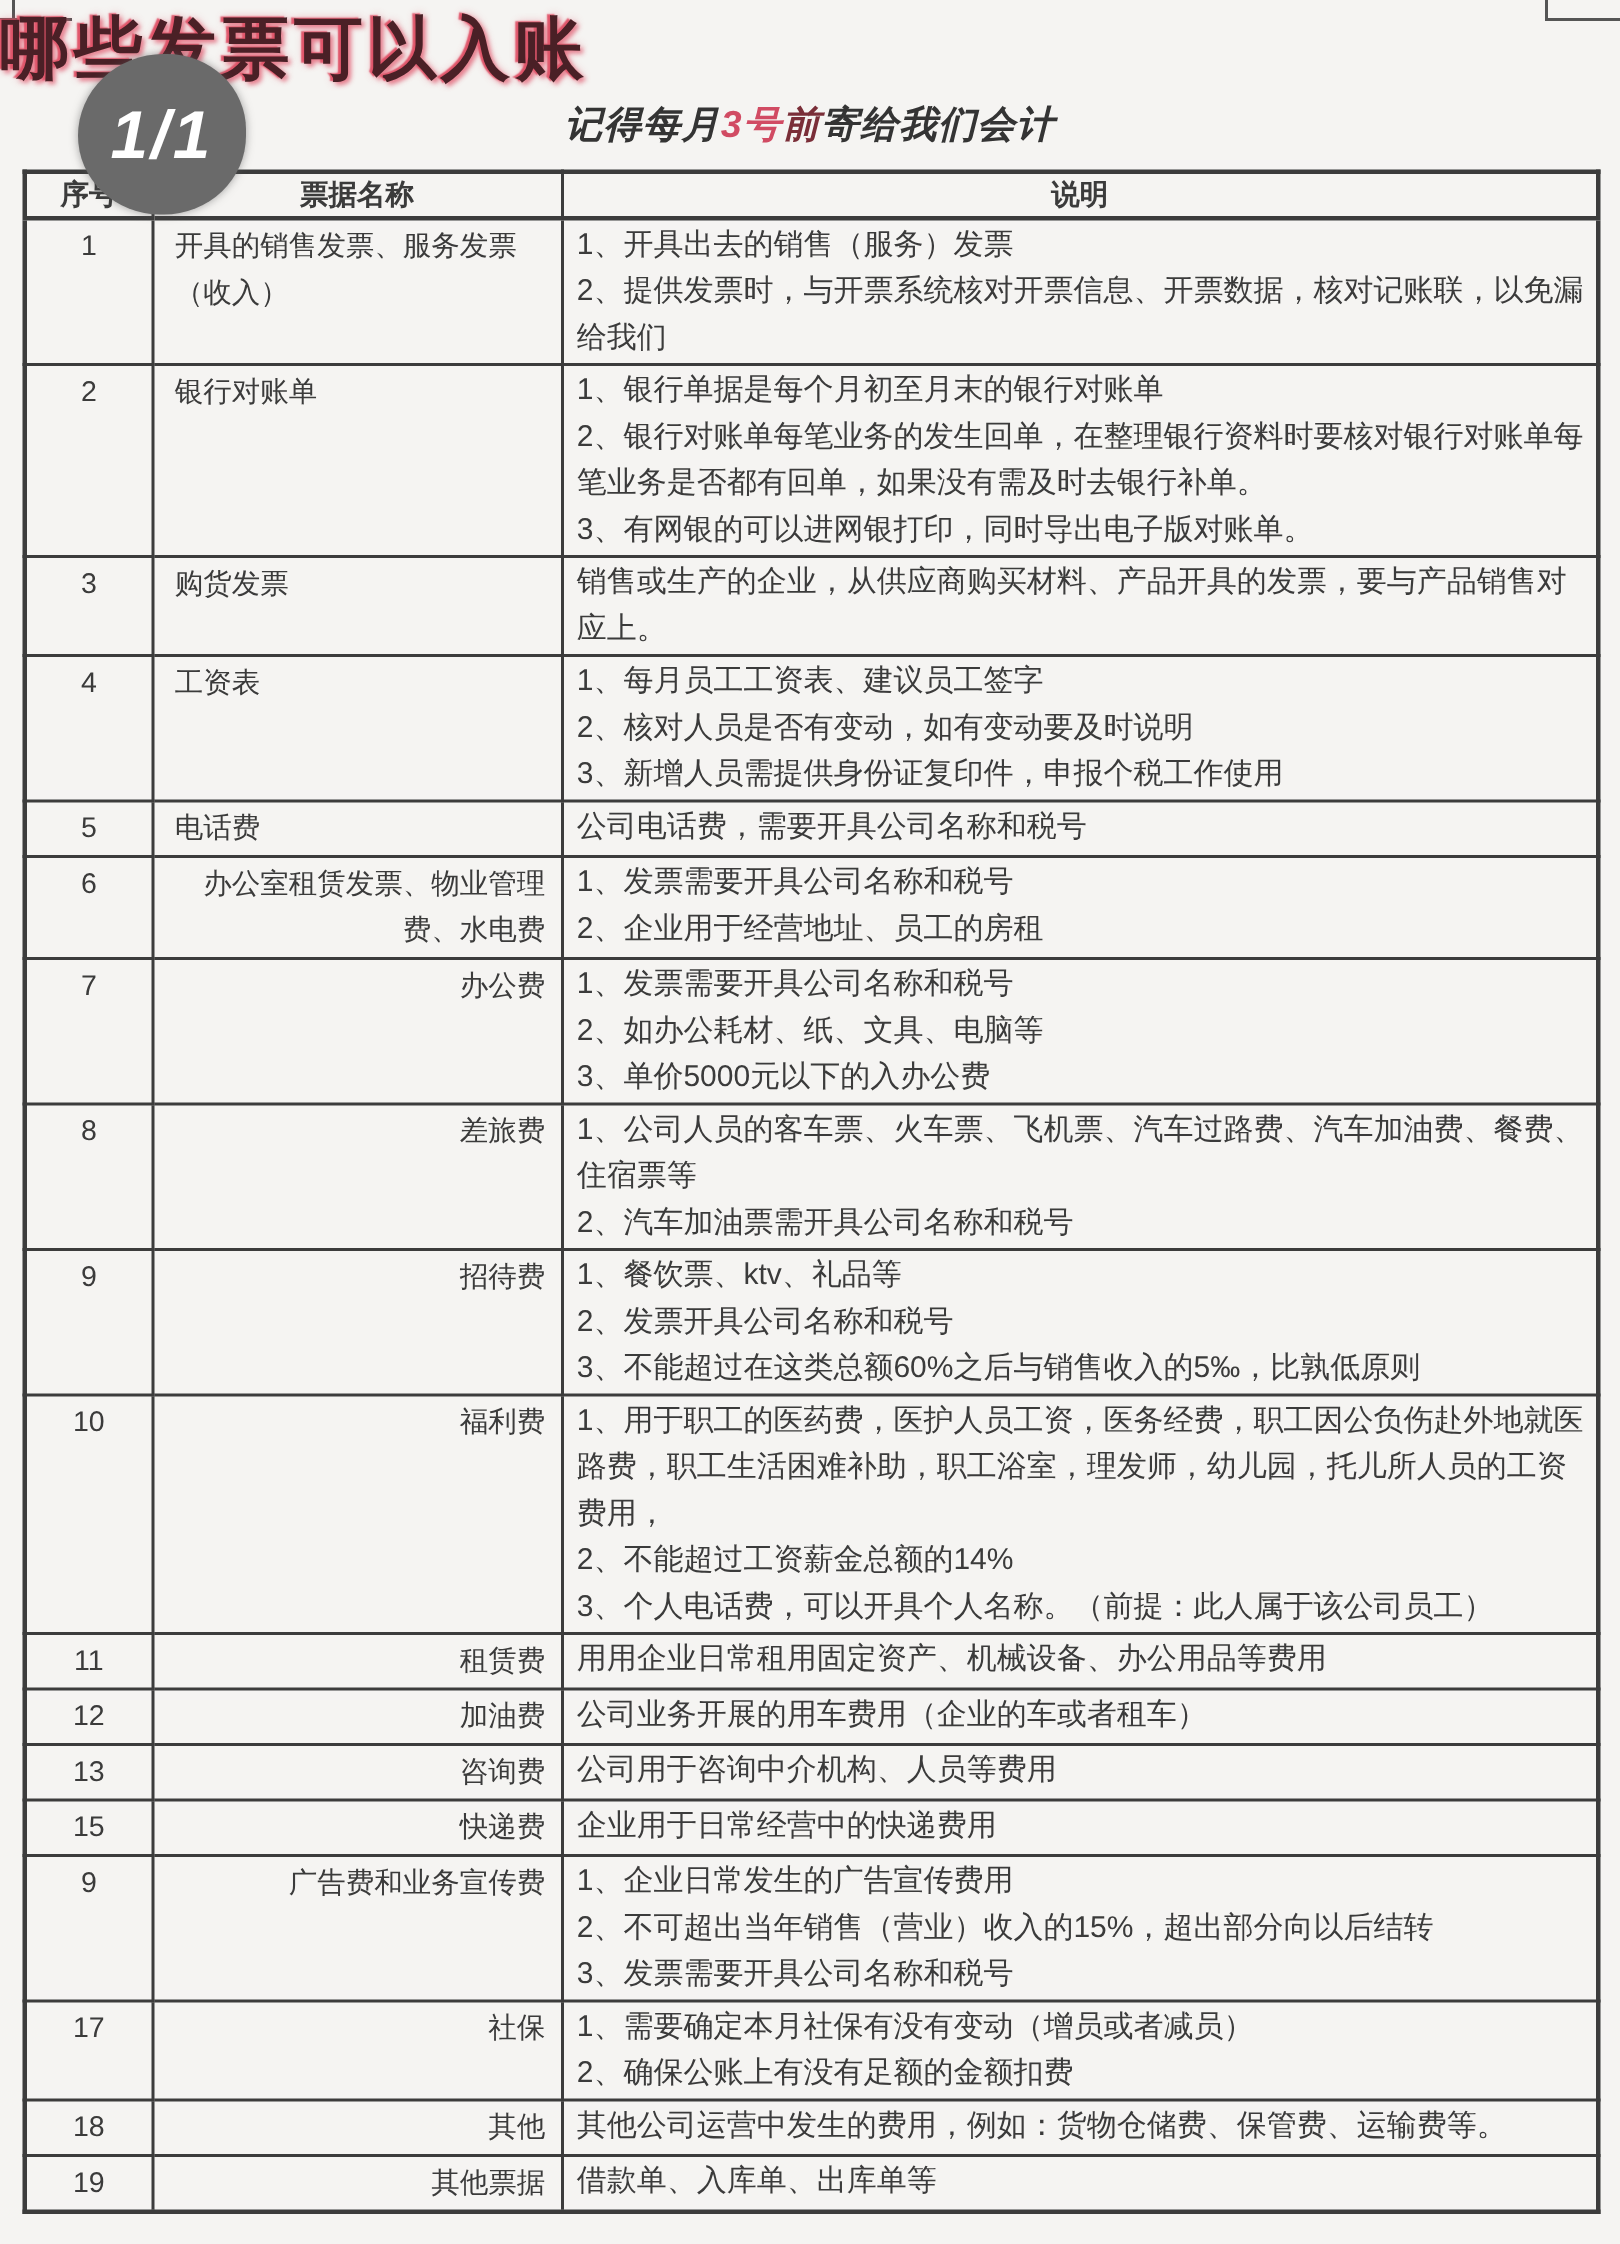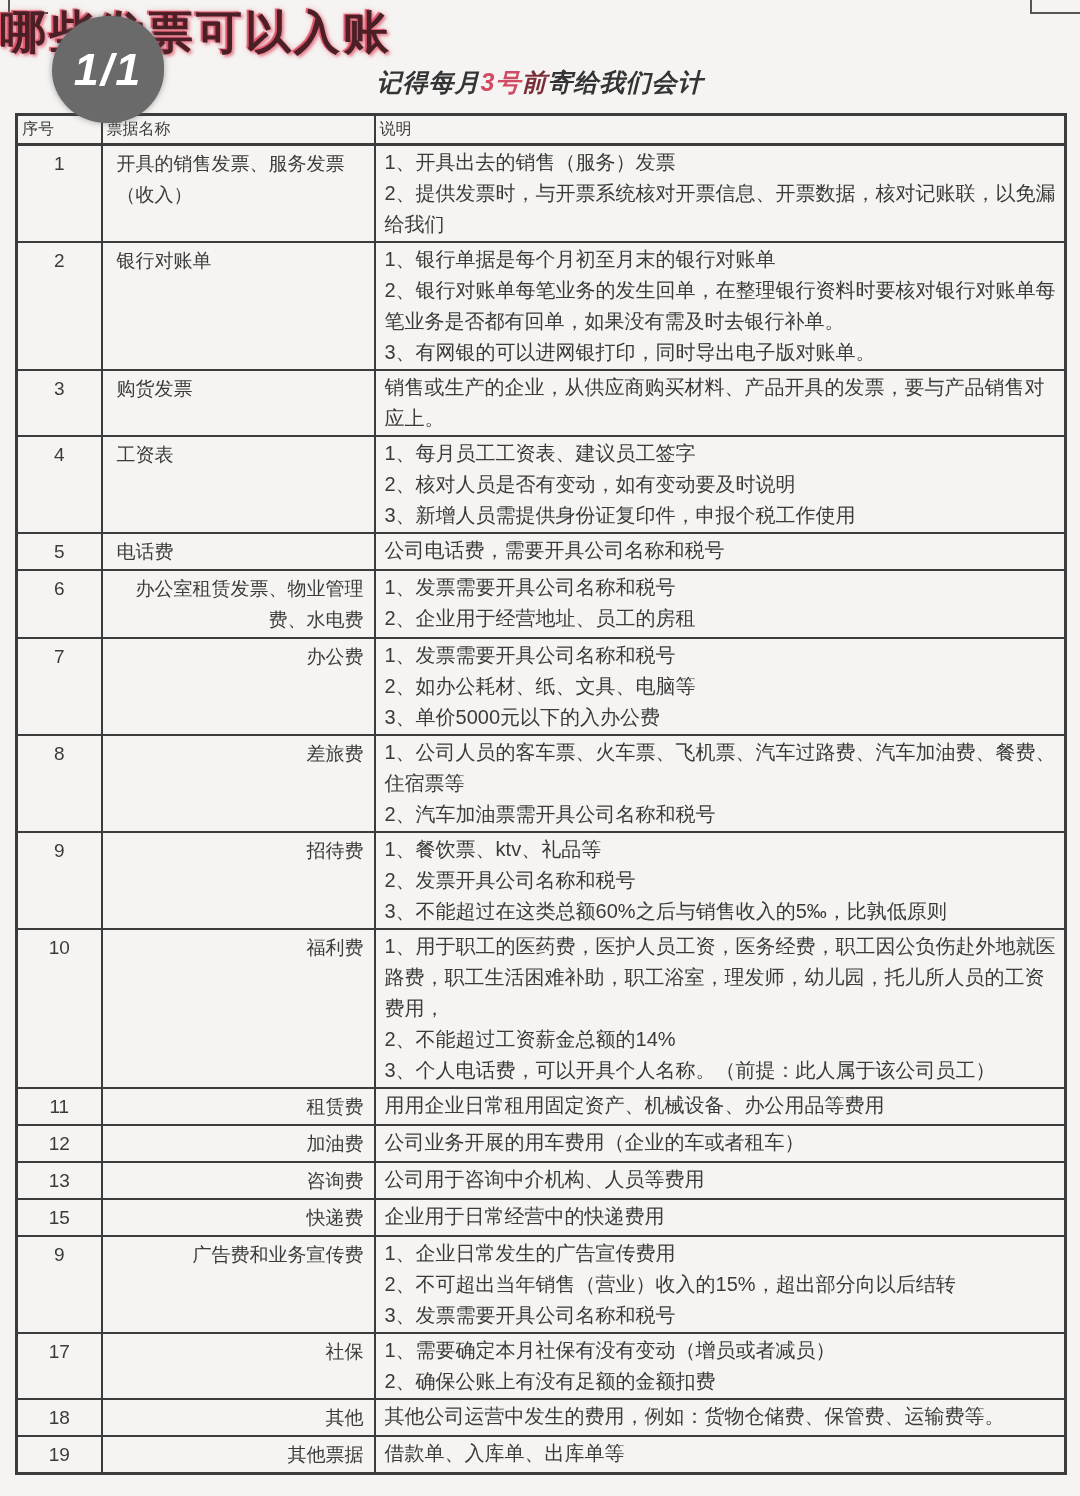--- a/index.html
+++ b/index.html
@@ -28,21 +28,21 @@
   .corner .v{position:absolute;width:2px;background:#555;}
   .corner .h{position:absolute;height:2px;background:#555;}
   .corner.tl{left:0;top:0;}
   .corner.tl .v{left:8px;top:0;height:13px;}
   .corner.tl .h{left:0;top:12px;width:48px;}
   .corner.tr{left:0;top:0;}
   .corner.tr .v{left:1030px;top:0;height:13px;}
   .corner.tr .h{left:1030px;top:12px;width:50px;}
 
   .badge{
-    position:absolute;left:52px;top:16px;
+    position:absolute;left:52px;top:36px;
     width:112px;height:107px;
     background:var(--badge-bg);
     border-radius:52% 48% 50% 50%;
     display:flex;align-items:center;justify-content:center;
     color:var(--badge-text);
     font-size:45px;font-weight:bold;font-style:italic;
     letter-spacing:2px;
     z-index:6;
     box-shadow:0 0 6px rgba(90,90,90,.55);
   }
@@ -72,23 +72,23 @@
     background:transparent;
     z-index:2;
   }
   .tbl th,.tbl td{
     border:2px solid var(--border);
     vertical-align:top;
     overflow:hidden;
   }
   .tbl{border:3px solid var(--border);}
   .tbl thead th{
-    font-weight:normal;
-    font-size:16px;
-    text-align:left;
+    font-weight:bold;
+    font-size:19px;
+    text-align:center;
     padding:1px 4px;
     height:25px;
     vertical-align:middle;
     border-bottom-width:3px;
   }
   col.c-no{width:85px;}
   col.c-name{width:273px;}
   .tbl td.no{
     text-align:center;
     font-size:19px;

